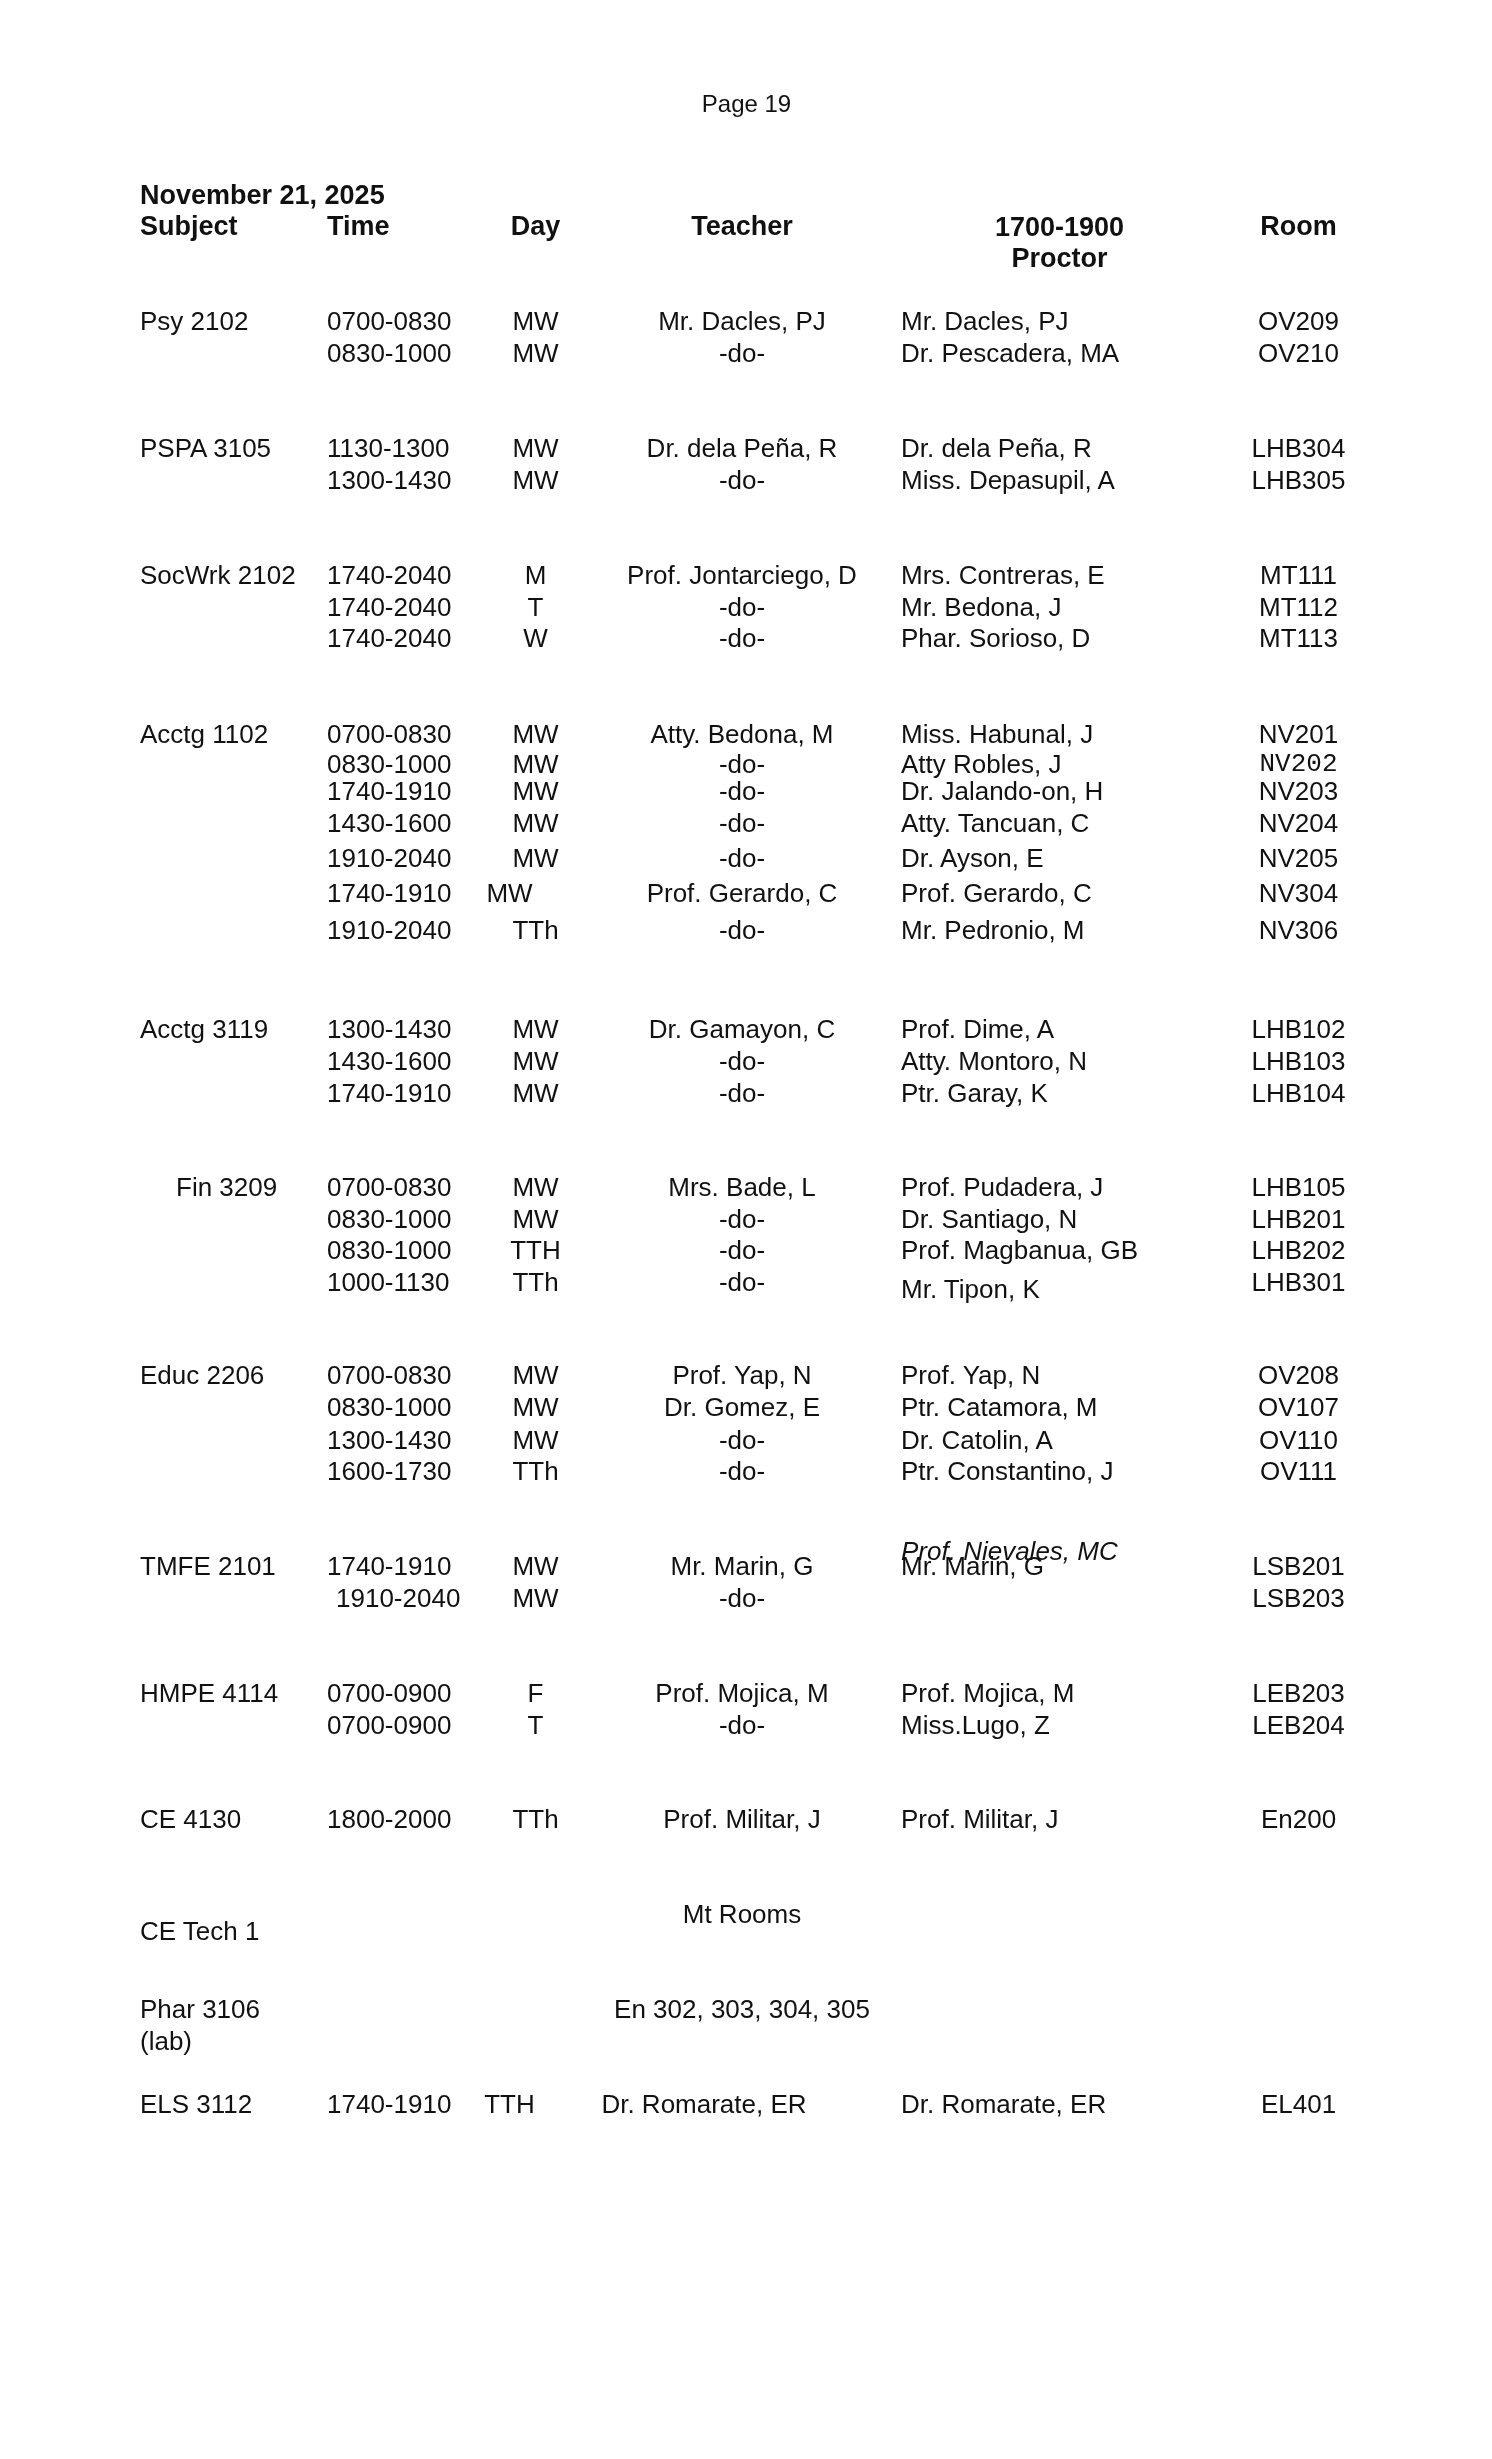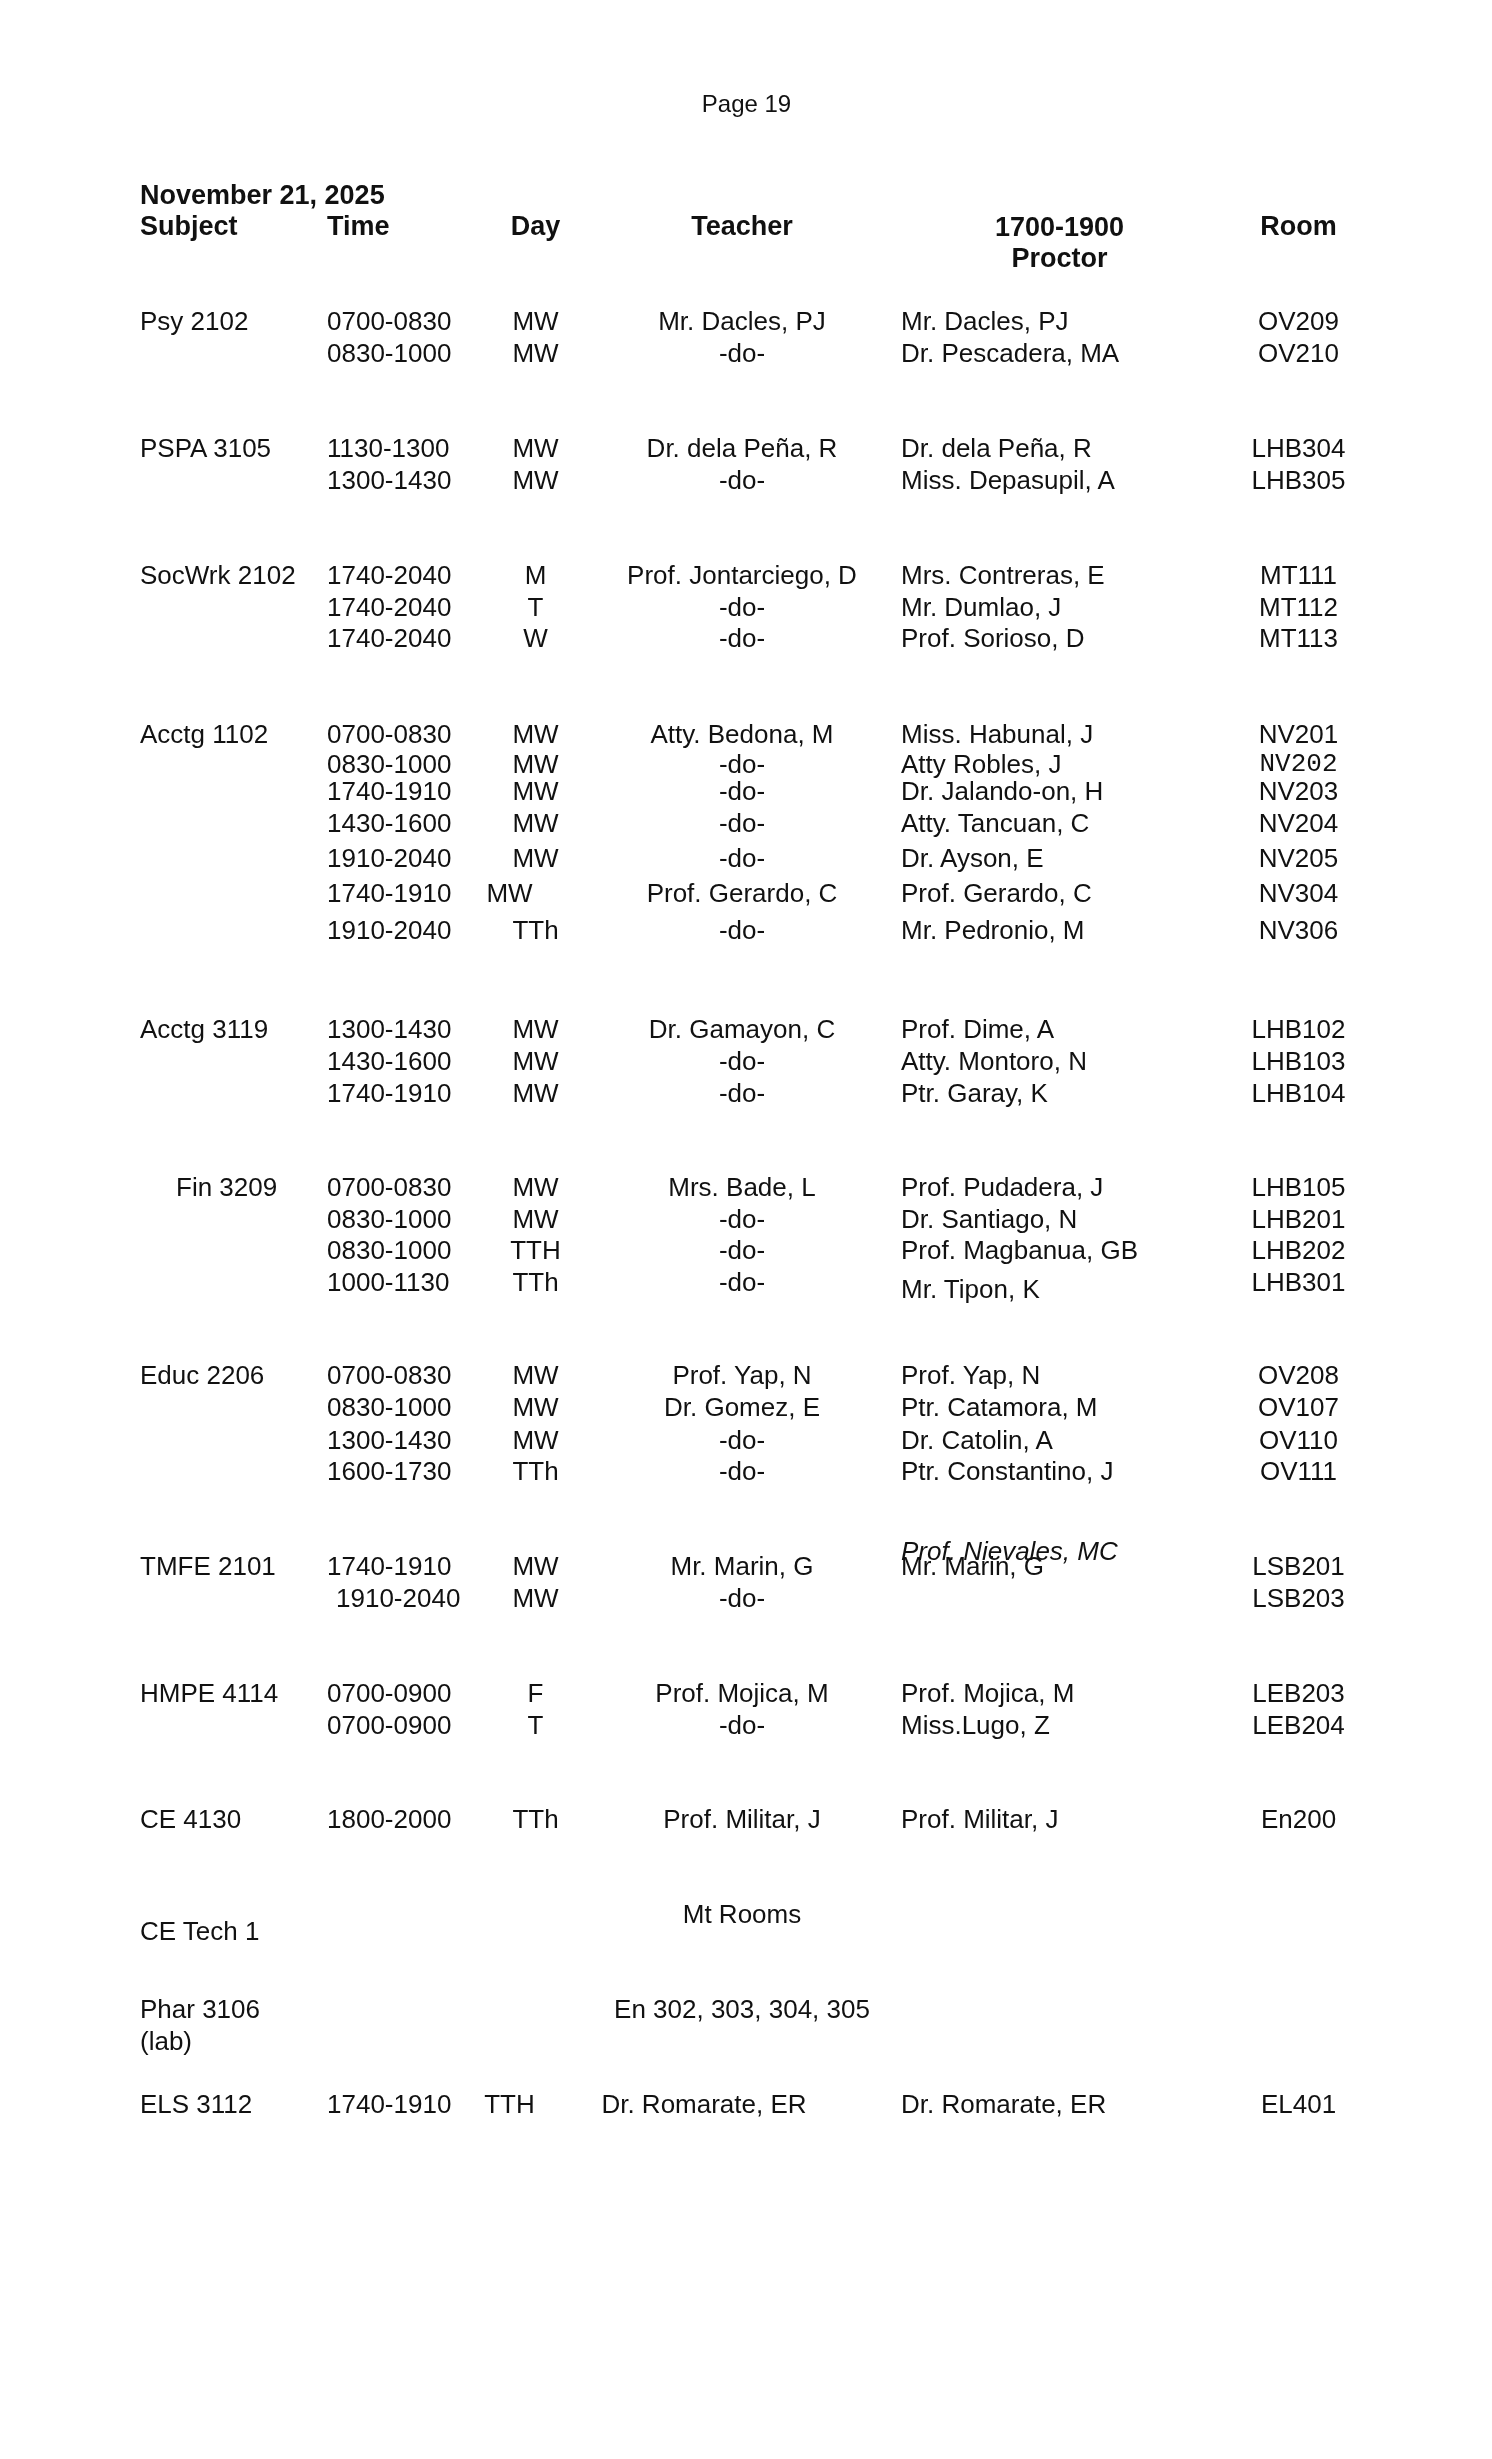--- a/index.html
+++ b/index.html
@@ -67,28 +67,28 @@
       <div class="abs c-time" style="top: 562px;">1740-2040</div>
       <div class="abs c-day" style="top: 562px;">M</div>
       <div class="abs c-teacher" style="top: 562px;">Prof. Jontarciego, D</div>
       <div class="abs c-proctor" style="top: 562px;">Mrs. Contreras, E</div>
       <div class="abs c-room" style="top: 562px;">MT111</div>
     </div>
     <div>
       <div class="abs c-time" style="top: 594px;">1740-2040</div>
       <div class="abs c-day" style="top: 594px;">T</div>
       <div class="abs c-teacher" style="top: 594px;">-do-</div>
-      <div class="abs c-proctor" style="top: 594px;">Mr. Dumlao, J</div>
+      <div class="abs c-proctor" style="top: 594px;">Mr. Bedona, J</div>
       <div class="abs c-room" style="top: 594px;">MT112</div>
     </div>
     <div>
       <div class="abs c-time" style="top: 625px;">1740-2040</div>
       <div class="abs c-day" style="top: 625px;">W</div>
       <div class="abs c-teacher" style="top: 625px;">-do-</div>
-      <div class="abs c-proctor" style="top: 625px;">Prof. Sorioso, D</div>
+      <div class="abs c-proctor" style="top: 625px;">Phar. Sorioso, D</div>
       <div class="abs c-room" style="top: 625px;">MT113</div>
     </div>
     <div>
       <div class="abs c-subj" style="top: 721px;">Acctg 1102</div>
       <div class="abs c-time" style="top: 721px;">0700-0830</div>
       <div class="abs c-day" style="top: 721px;">MW</div>
       <div class="abs c-teacher" style="top: 721px;">Atty. Bedona, M</div>
       <div class="abs c-proctor" style="top: 721px;">Miss. Habunal, J</div>
       <div class="abs c-room" style="top: 721px;">NV201</div>
     </div>

